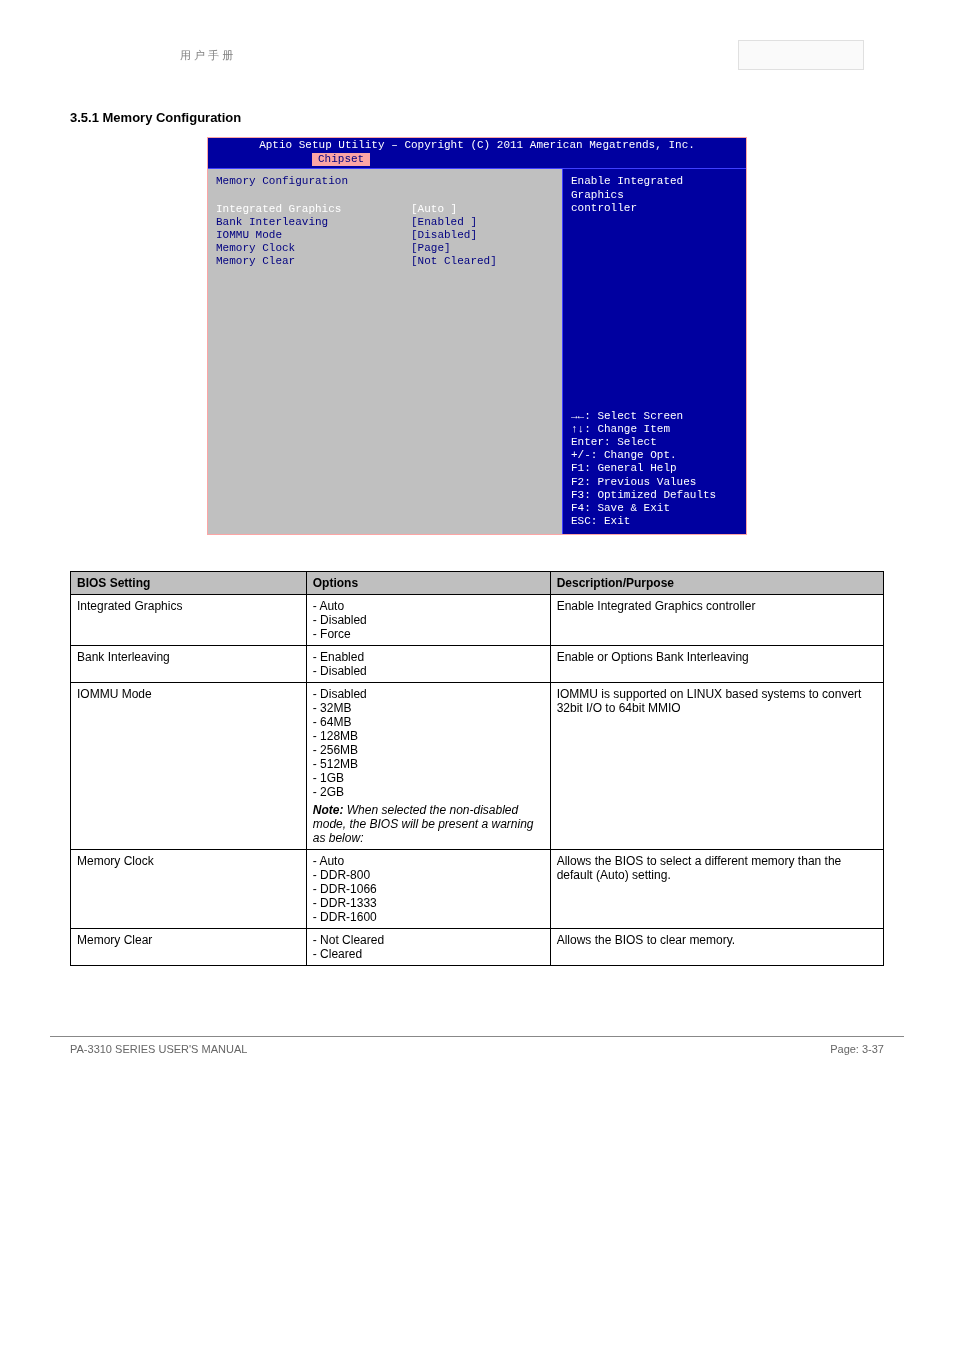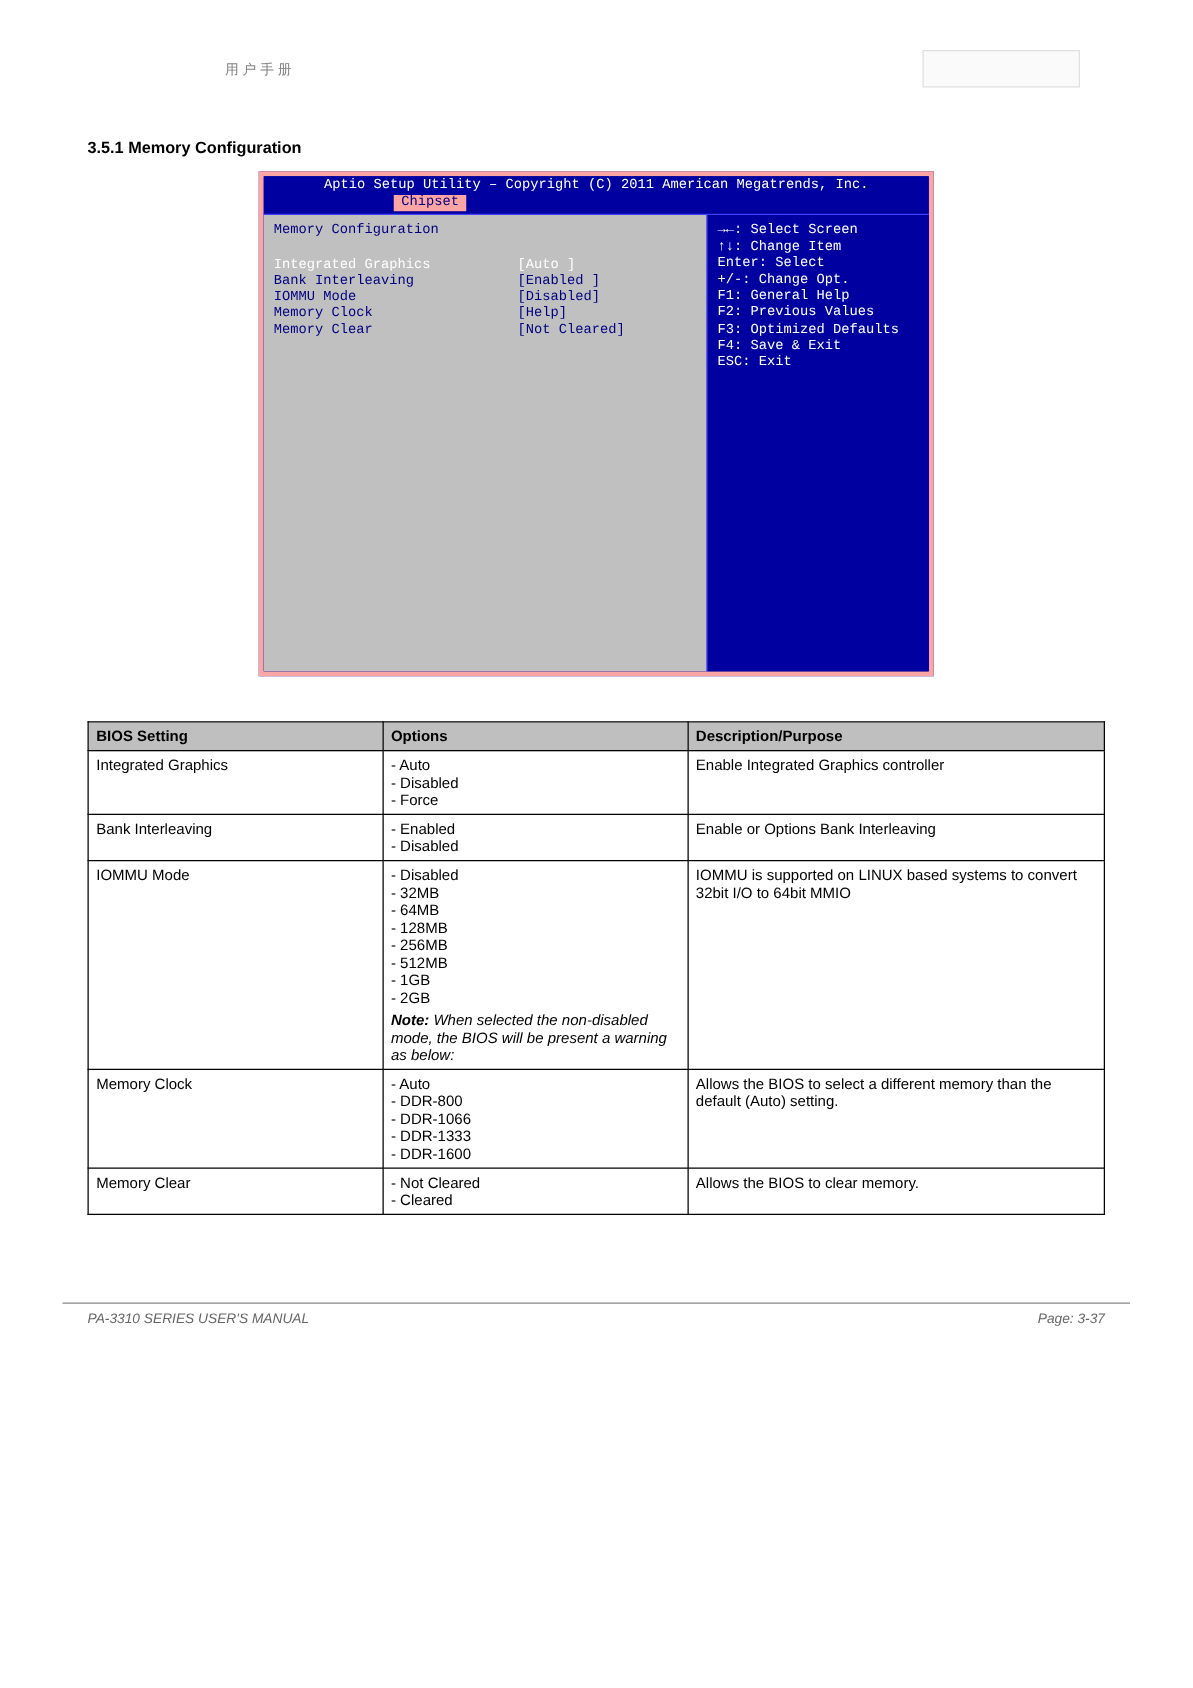--- a/index.html
+++ b/index.html
@@ -38,21 +38,21 @@
   
   .bios-wrap {
     display: flex;
     justify-content: center;
     margin-top: 10px;
     margin-bottom: 36px;
   }
   .bios {
     width: 540px;
     background: #0000A0;
-    border: 4px solid #fca5a5;
+    border: 1px solid #fca5a5;
     font-family: "Courier New", monospace;
     font-size: 11px;
     line-height: 1.2;
     color: #fff;
   }
   .bios-title {
     background: #0000A0;
     color: #fff;
     text-align: center;
     padding: 1px 4px;
@@ -144,21 +144,20 @@
     margin: 70px -20px 6px -20px;
   }
   .footer-line {
     display: flex;
     justify-content: space-between;
     align-items: flex-start;
     font-size: 11px;
     color: #666;
     margin-top: 6px;
     padding: 0 0 0 0;
-    font-style: italic;
   }
 </style>
 </head>
 <body>
 
 <div class="page-header-line">
   <span>用 户 手 册</span>
   <span class="placeholder-box"></span>
 </div>
 
@@ -182,29 +181,31 @@
             <div class="bios-setting-row">
               <span class="bios-setting-label">Bank Interleaving</span>
               <span class="bios-setting-value">[Enabled ]</span>
             </div>
             <div class="bios-setting-row">
               <span class="bios-setting-label">IOMMU Mode</span>
               <span class="bios-setting-value">[Disabled]</span>
             </div>
             <div class="bios-setting-row">
               <span class="bios-setting-label">Memory Clock</span>
-              <span class="bios-setting-value">[Help]</span>
+              <span class="bios-setting-value">[Page]</span>
             </div>
             <div class="bios-setting-row">
               <span class="bios-setting-label">Memory Clear</span>
               <span class="bios-setting-value">[Not Cleared]</span>
             </div>
           </div>
       </div>
       <div class="bios-right">
+        <div style="white-space:pre-line;">Enable Integrated Graphics
+controller</div>
         <div class="bios-help-lines" id="bios-help-lines">
             <div>→←: Select Screen</div>
             <div>↑↓: Change Item</div>
             <div>Enter: Select</div>
             <div>+/-: Change Opt.</div>
             <div>F1: General Help</div>
             <div>F2: Previous Values</div>
             <div>F3: Optimized Defaults</div>
             <div>F4: Save &amp; Exit</div>
             <div>ESC: Exit</div>

